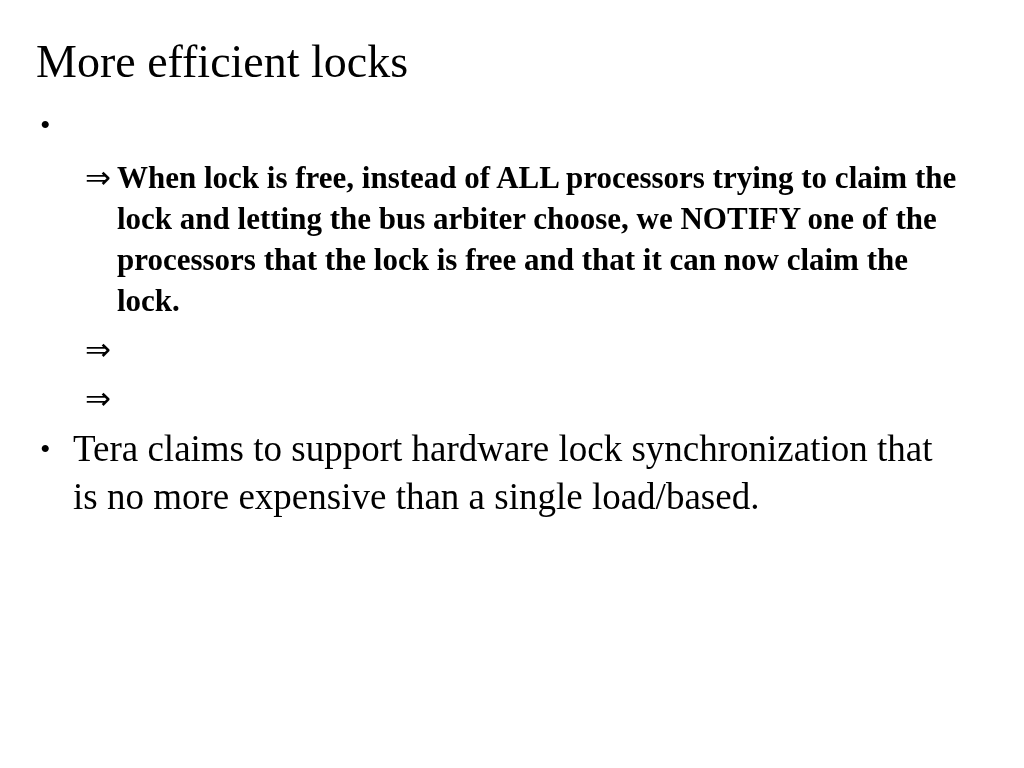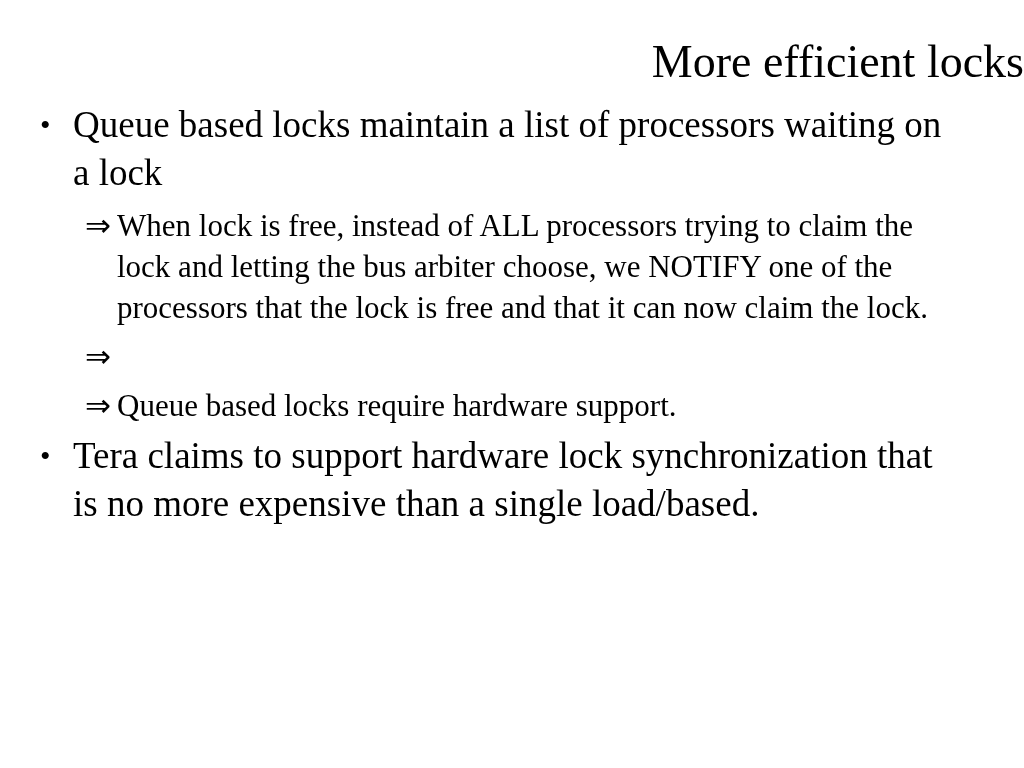--- a/index.html
+++ b/index.html
@@ -19,21 +19,20 @@
     width: 1024px;
     height: 768px;
     position: relative;
   }
   .title {
     font-size: 46px;
     font-weight: normal;
     line-height: 1.12;
     margin: 36px 0 13px 36px;
     letter-spacing: 0;
-    text-align: right;
   }
   .bullet {
     display: flex;
     align-items: flex-start;
     margin-left: 40px;
     font-size: 37px;
     line-height: 48px;
   }
   .bullet .marker {
     flex: 0 0 33px;
@@ -55,20 +54,21 @@
     line-height: 41px;
     margin-top: 8px;
   }
   .sub .smarker {
     flex: 0 0 32px;
     width: 32px;
   }
   .sub .stext {
     max-width: 845px;
     white-space: pre-wrap;
+    font-weight: bold;
   }
   .bullet-2 {
     margin-top: 6px;
   }
   .footer {
     position: absolute;
     left: 88px;
     top: 723px;
     font-size: 23px;
     line-height: 24px;
@@ -77,37 +77,35 @@
 </style>
 </head>
 <body>
 
 <div class="slide">
 
   <h1 class="title">More efficient locks</h1>
 
   <div class="bullet">
     <span class="marker">•</span>
-    <div class="btext">Queue based locks maintain a list of processors waiting on a lock</div>
   </div>
 
   <div class="subs">
 
     <div class="sub">
       <span class="smarker">⇒</span>
       <div class="stext">When lock is free, instead of ALL processors trying to claim the lock and letting the bus arbiter choose, we NOTIFY one of the processors that the lock is free and that it can now claim the lock.</div>
     </div>
 
     <div class="sub">
       <span class="smarker">⇒</span>
     </div>
 
     <div class="sub">
       <span class="smarker">⇒</span>
-      <div class="stext">Queue based locks require hardware support.</div>
     </div>
 
   </div>
 
   <div class="bullet bullet-2">
     <span class="marker">•</span>
     <div class="btext">Tera claims to support hardware lock synchronization that is no more expensive than a single load/based.</div>
   </div>
 
   <div class="footer">11/2/98</div>

